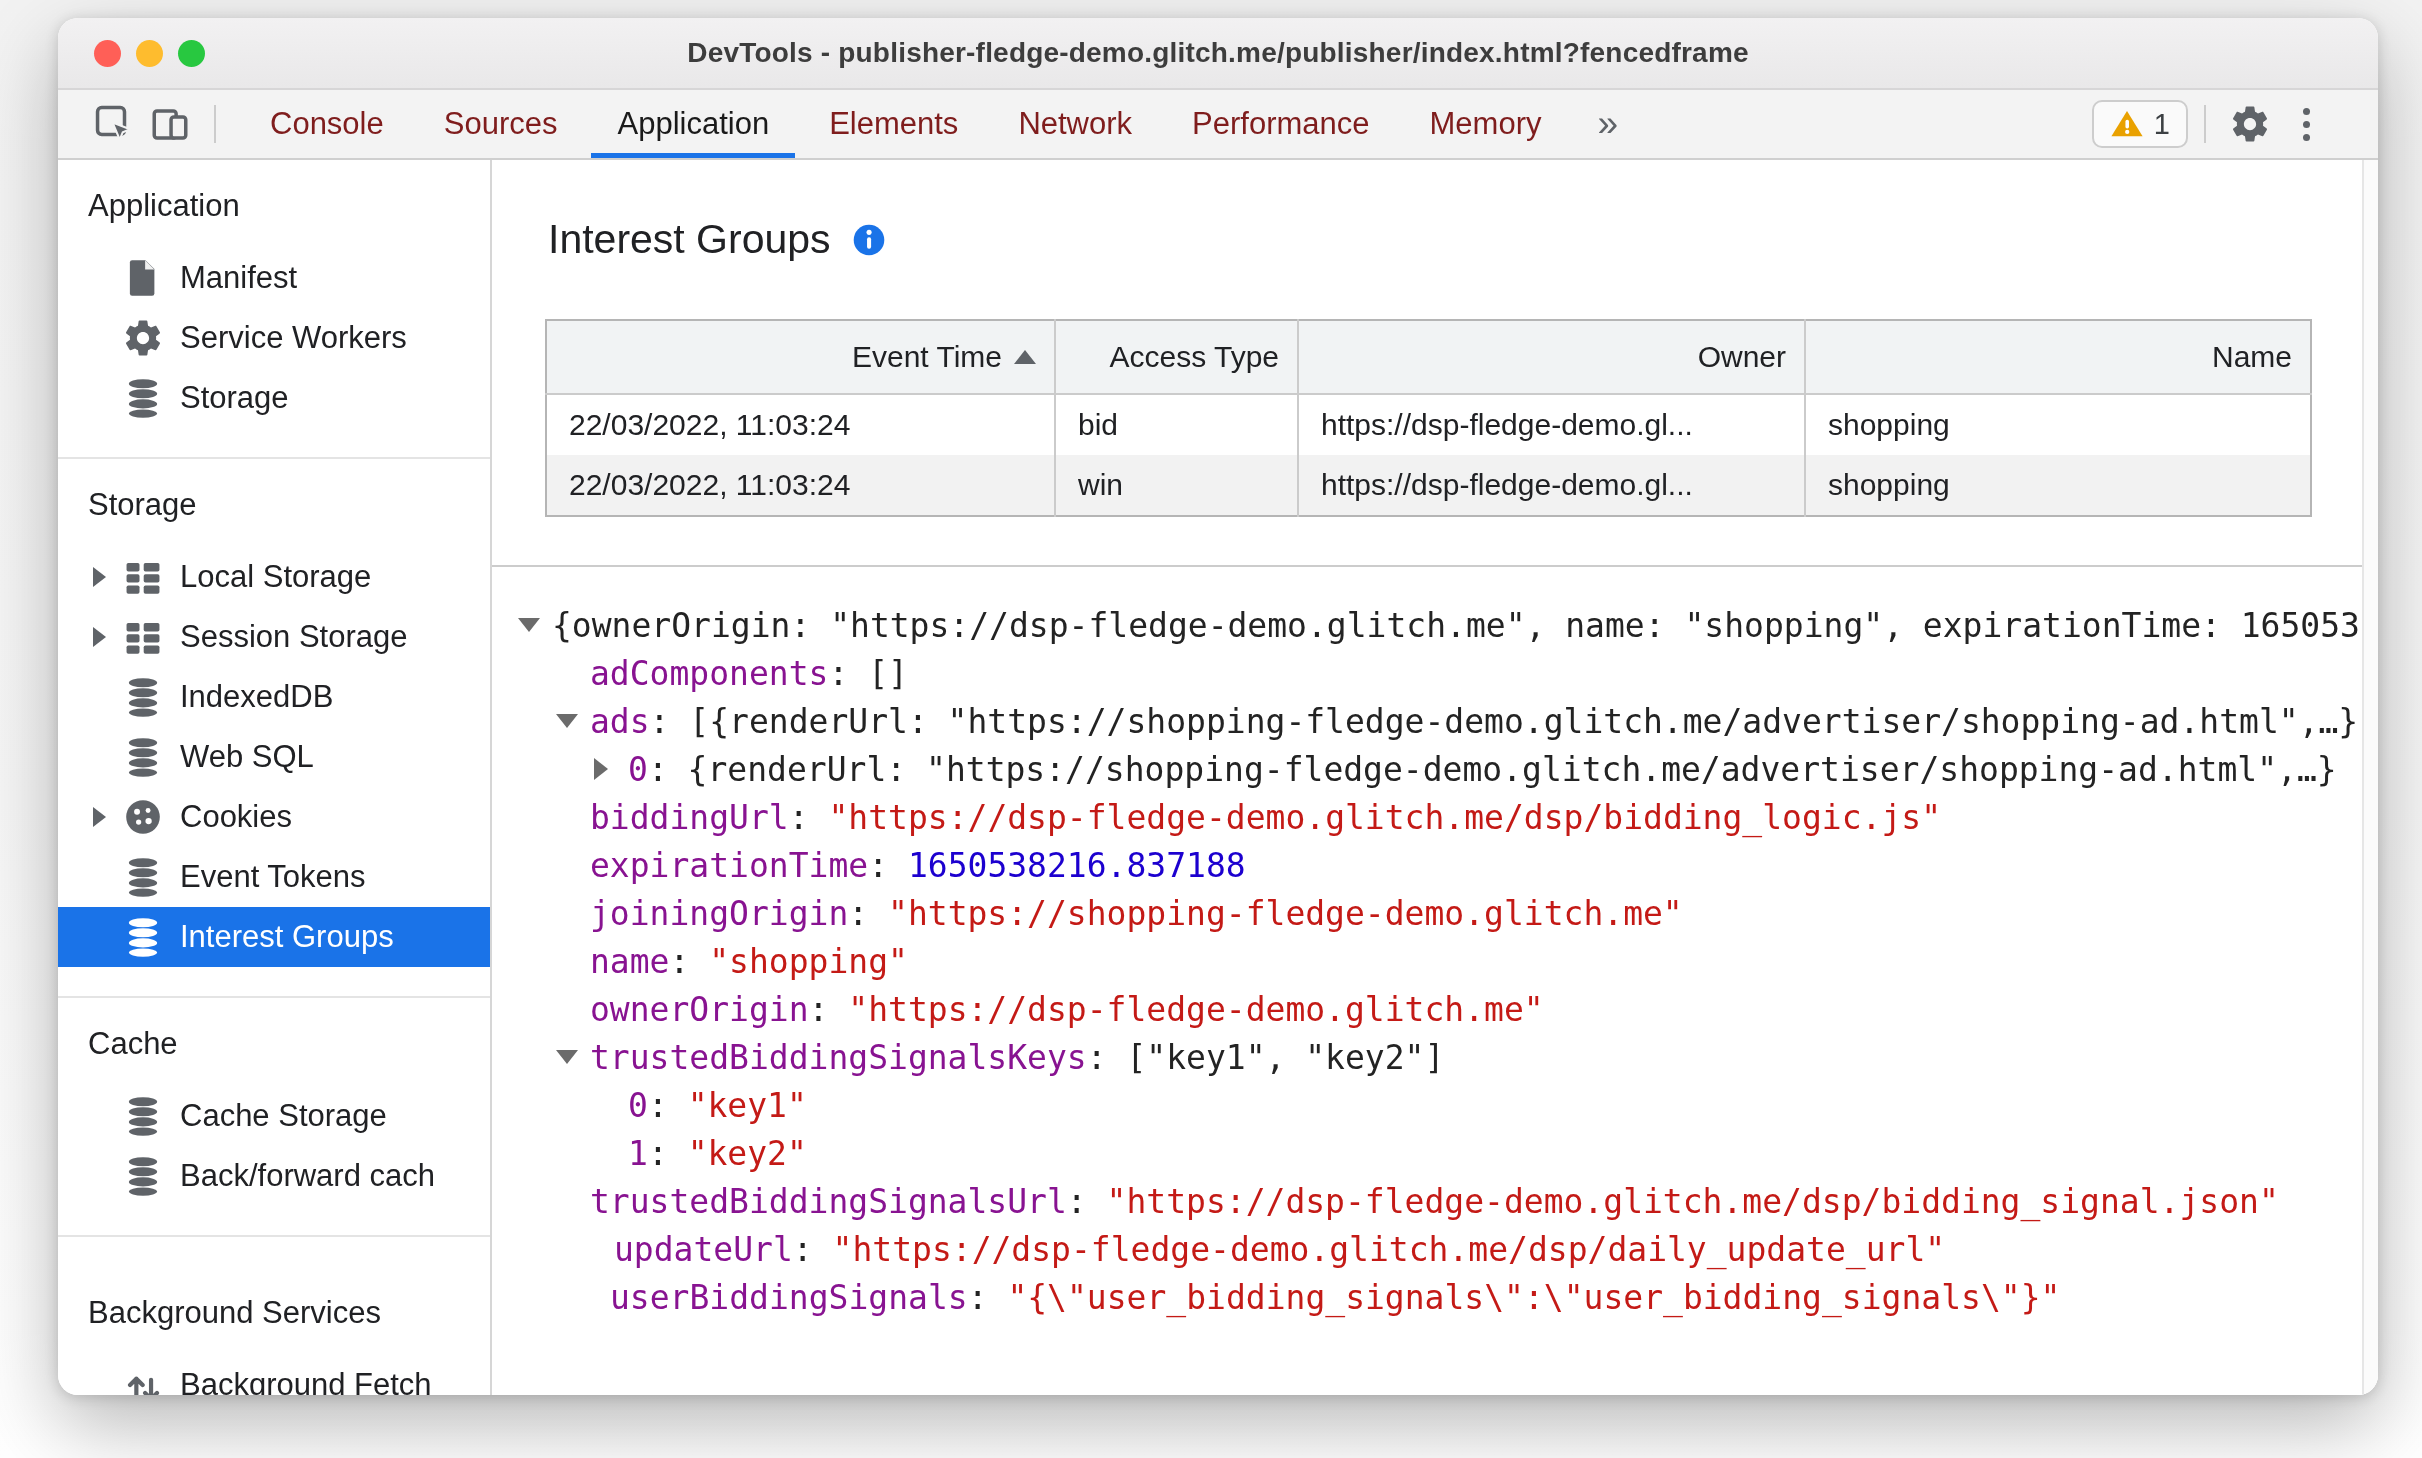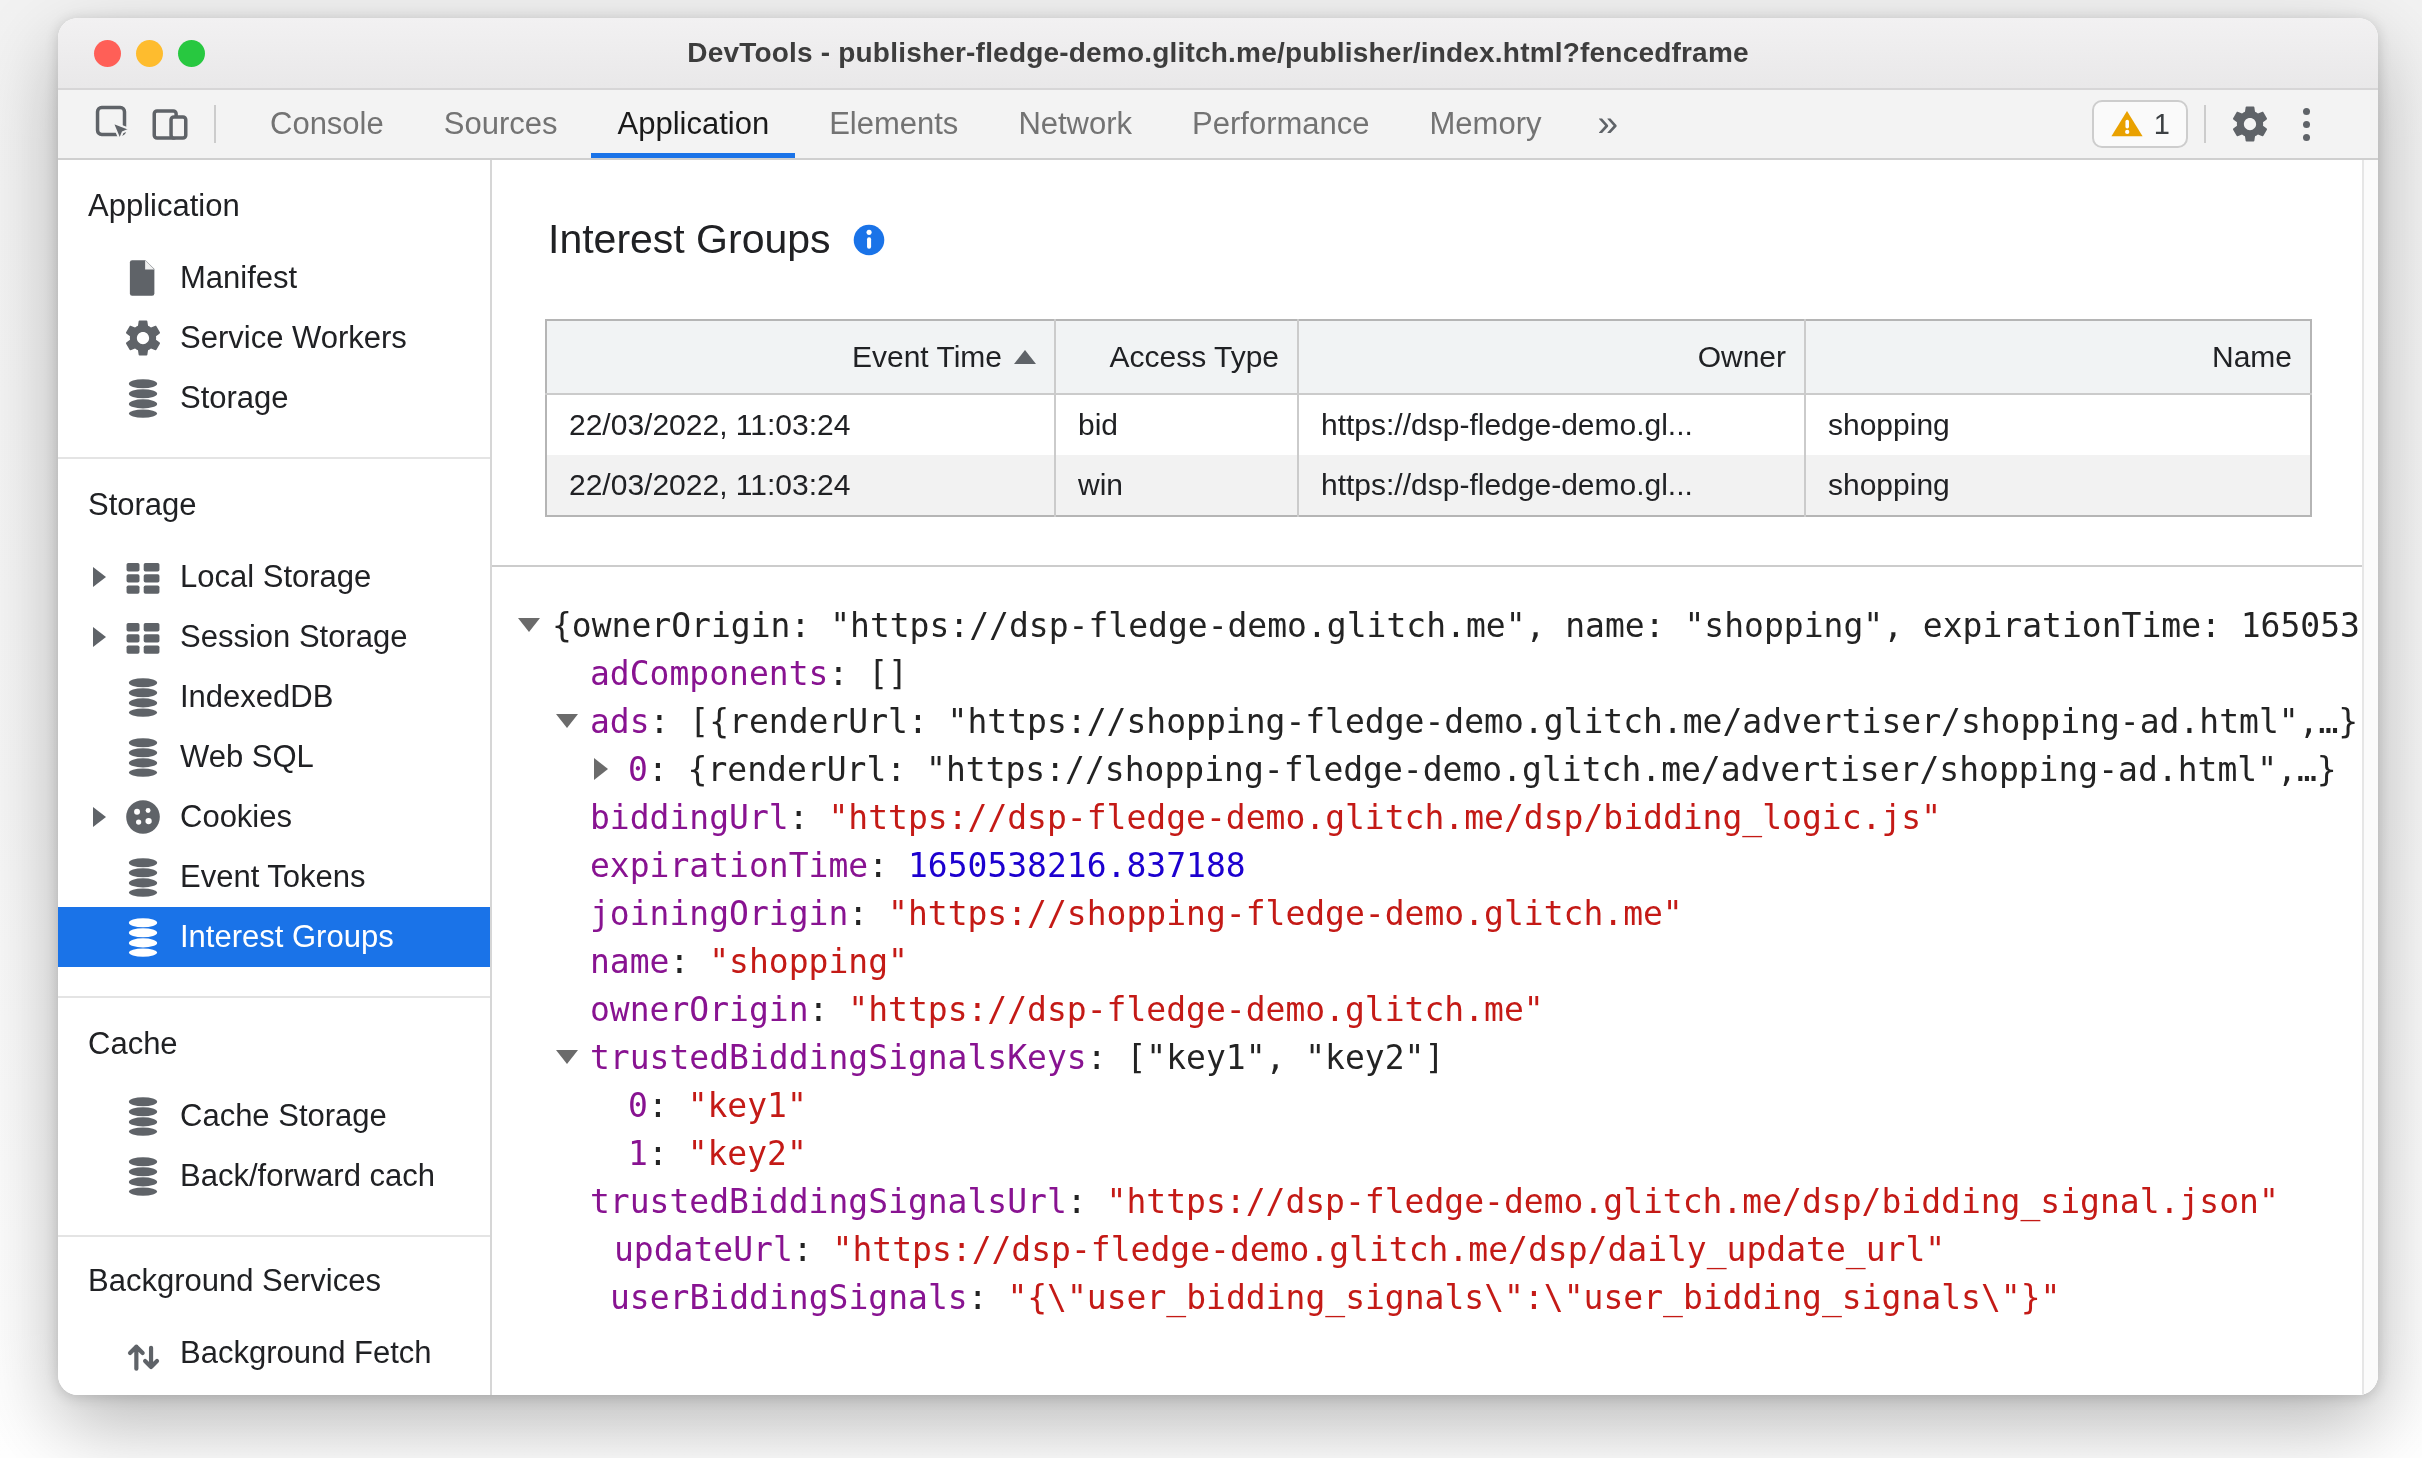--- a/index.html
+++ b/index.html
@@ -24,21 +24,21 @@
   .wtitle { font-size:28px; font-weight:600; color:#3d3d3d; letter-spacing:.2px; }
 
   
   .toolbar { height:70px; flex:none; background:#f3f3f3; border-bottom:2px solid #cfcfcf;
              display:flex; align-items:center; padding:0 44px 0 28px; }
   .tbicon { display:inline-flex; align-items:center; justify-content:center;
             width:56px; height:56px; color:#5f6368; cursor:pointer; flex:none; }
   .tbicon svg { width:42px; height:42px; fill:currentColor; }
   .vsep { width:2px; height:38px; background:#ccc; margin:0 16px; flex:none; }
   .tabs { display:flex; height:100%; margin-left:8px; }
-  .tab { display:flex; align-items:center; padding:0 30px; font-size:31px; color:#737373;
+  .tab { display:flex; align-items:center; padding:0 30px; font-size:31px; color:#7f1d1d;
          cursor:pointer; position:relative; white-space:nowrap; }
   .tab.active { color:#1a1a1a; }
   .tab.active::after { content:""; position:absolute; left:4px; right:4px; bottom:0;
                        height:5px; background:var(--accent); }
   .more-tabs { font-size:37px; color:#5f6368; padding:0 26px; cursor:pointer; }
   .tb-spacer { flex:1; }
   .warn-badge { display:inline-flex; align-items:center; gap:10px; height:48px;
                 border:2px solid #cdcdcd; border-radius:10px; background:#fafafa;
                 padding:0 16px; cursor:pointer; flex:none; }
   .warn-icon svg { width:34px; height:34px; display:block; }
@@ -46,21 +46,21 @@
   .dots { flex-direction:column; gap:6px; }
   .dot { width:7px; height:7px; border-radius:50%; background:#5f6368; }
 
   
   .wbody { flex:1; display:flex; min-height:0; }
 
   
   .sidebar { width:434px; flex:none; background:#fff; border-right:2px solid #d6d6d6;
              overflow:hidden; white-space:nowrap; }
   .section { padding:26px 0 29px; border-bottom:2px solid #e4e4e4; }
-  .section:last-child { border-bottom:none; padding-top:24px; }
+  .section:last-child { border-bottom:none; padding-top:24px;margin-top:32px; }
   .sec-title { height:40px; line-height:40px; padding-left:30px; font-size:31px;
                color:#202124; margin-bottom:22px; }
   .item { height:60px; display:flex; align-items:center; cursor:pointer; color:#202124;
           font-size:31px; }
   .item .expander { width:64px; flex:none; display:flex; justify-content:flex-end;
                     padding-right:16px; }
   .exp-tri { width:0; height:0; border-top:10px solid transparent; border-bottom:10px solid transparent;
              border-left:13px solid #5f6368; }
   .item .sicon { width:42px; height:42px; flex:none; margin-right:16px; color:#5f6368;
                  display:flex; align-items:center; }

